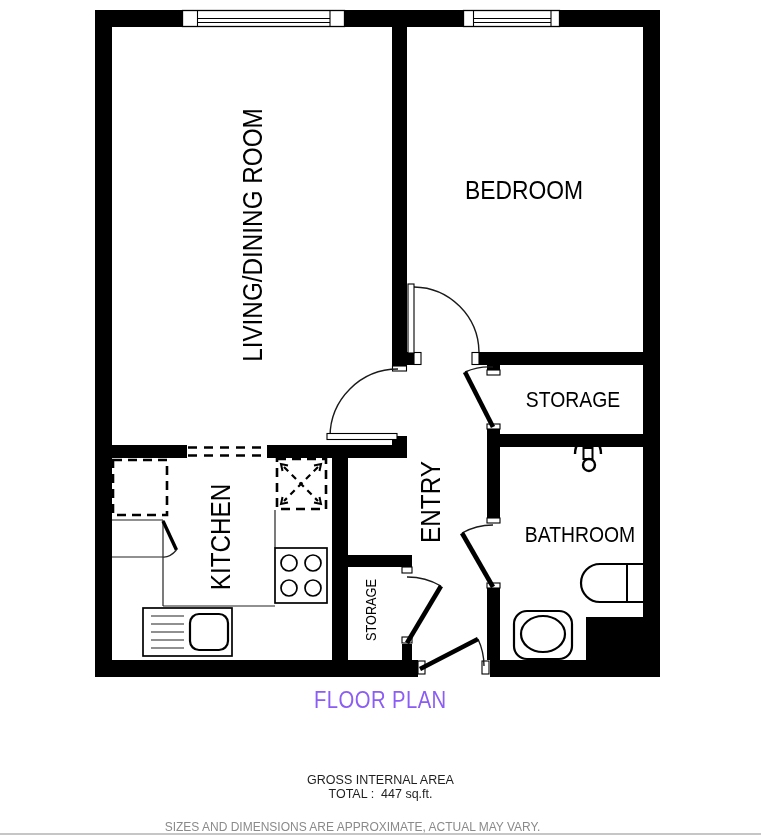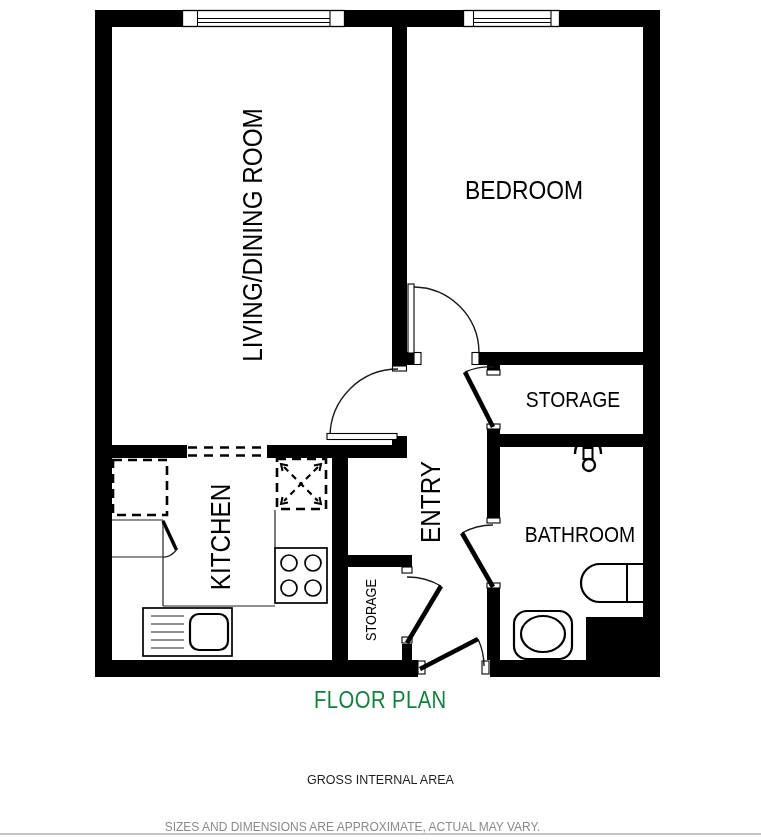--- a/index.html
+++ b/index.html
@@ -14,21 +14,21 @@
   .leaf{stroke:#000;stroke-width:4.6;}
   .thin{stroke:#222;stroke-width:1.2;fill:none;}
   .fix{fill:#fff;stroke:#000;stroke-width:2.2;}
   .fixthin{fill:#fff;stroke:#000;stroke-width:1.7;}
   .dashrect{fill:none;stroke:#000;stroke-width:2.6;stroke-dasharray:9 6;}
   .dashline{stroke:#000;stroke-width:2.6;stroke-dasharray:9 7;}
   .dashdiag{stroke:#000;stroke-width:2.2;stroke-dasharray:6 5;fill:none;}
   .arrow{stroke:#000;stroke-width:2;fill:none;}
   .label{fill:#000;font-family:"Liberation Sans",sans-serif;font-weight:400;}
   .title-row{position:absolute;top:687px;left:0;width:761px;text-align:center;
-             font-size:23px;color:#15803d;letter-spacing:0.5px;}
+             font-size:23px;color:#8b5cf6;letter-spacing:0.5px;}
   .condense{display:inline-block;transform:scaleX(0.88);}
   .footer{position:absolute;top:773px;left:0;width:761px;text-align:center;
           font-size:12.5px;line-height:14px;color:#1f1f1f;}
   .disclaimer{position:absolute;top:820px;left:0;width:705px;text-align:center;
               font-size:12px;color:#8a8a8a;}
   .bottom-line{position:absolute;top:833px;left:0;width:761px;height:2px;background:#c6c6c6;}
 </style>
 </head>
 <body>
 
@@ -193,19 +193,20 @@
     <text class="label" font-size="15" text-anchor="middle" dominant-baseline="central" transform="translate(371,610) rotate(-90) scale(0.85 1)">STORAGE</text>
   </g>
 </svg>
 
 <div class="title-row">
   <span class="condense">FLOOR PLAN</span>
 </div>
 
 <div class="footer">
   <div>GROSS INTERNAL AREA</div>
+  <div>TOTAL :&nbsp; 447 sq.ft.</div>
 </div>
 
 <div class="disclaimer">SIZES AND DIMENSIONS ARE APPROXIMATE, ACTUAL MAY VARY.</div>
 
 <div class="bottom-line"></div>
 
 </div>
 
 </body></html>

